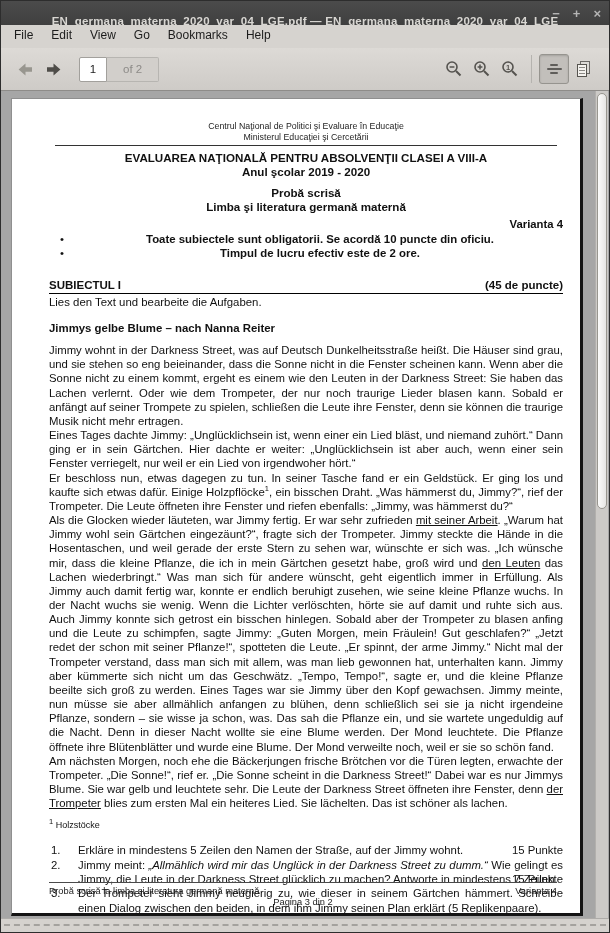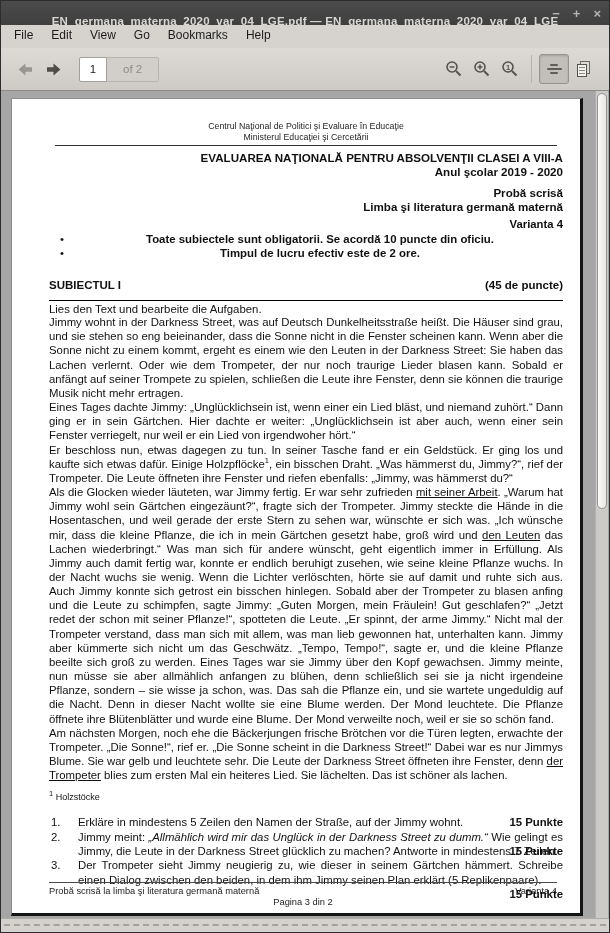--- a/index.html
+++ b/index.html
@@ -75,44 +75,44 @@
     border:1px solid #98968f;border-radius:6px;
   }
   .bottombar{
     position:absolute;bottom:0;left:0;right:0;height:14px;
     background:#d5d2ce;border-top:1px solid #aeaca9;
   }
   .bottombar .dash{position:absolute;top:5px;left:3px;right:3px;border-top:2px dashed #a4a29e;}
   
   .small-center{font-size:8.8px;line-height:10.6px;text-align:center;color:#1f1f1f;}
   .header-rule{border:none;border-top:1px solid #333;margin:3px 6px 5px 6px;}
-  .h-main{font-size:11.6px;font-weight:bold;text-align:right;line-height:13.6px;}
+  .h-main{font-size:11.6px;font-weight:bold;text-align:center;line-height:13.6px;}
   .h-group2{margin-top:8px;}
   .variant{font-size:11.3px;font-weight:bold;text-align:right;margin-top:4px;}
   .bullets{margin-top:2px;}
   .bullet-row{display:flex;font-size:11.4px;font-weight:bold;line-height:14.3px;}
   .bullet-dot{width:28px;padding-left:11px;font-weight:normal;}
   .bullet-text{flex:1;text-align:center;}
   .section-line{
     display:flex;justify-content:space-between;font-size:11.5px;font-weight:bold;
-    border-bottom:1.5px solid #000;margin-top:19px;padding-bottom:9px;
+    border-bottom:1.5px solid #000;margin-top:19px;padding-bottom:2px;
   }
   .instruction{font-size:11.4px;font-weight:normal;margin-top:2px;}
   .text-title{font-size:11.4px;font-weight:bold;margin-top:14px;margin-bottom:9px;}
   .para{font-size:11.35px;line-height:14.16px;text-align:justify;}
   .u{text-decoration:underline;}
   .i{font-style:italic;}
   .para sup,.footnote sup,.q-body sup{font-size:7.5px;line-height:0;}
   .footnote{font-size:9px;margin-top:10px;}
   .questions{margin-top:13px;}
   .question{font-size:11.35px;line-height:14.3px;}
   .q-row{display:flex;}
   .q-num{width:29px;padding-left:2px;}
   .q-body{flex:1;text-align:justify;}
-  .q-points{text-align:right;font-weight:bold;}
+  .q-points{text-align:right;font-weight:normal;}
   .q-points.overlap{margin-top:-14.3px;}
   .page-footer{position:absolute;left:37px;right:23px;bottom:6px;font-size:9.3px;color:#1c1c1c;}
   .footer-rule{border:none;border-top:1px solid #4a4a4a;margin:0 0 3px 0;}
   .footer-row{display:flex;justify-content:space-between;}
   .footer-center{text-align:center;margin-top:1px;}
 </style>
 </head>
 <body>
 
 <div class="window">
@@ -219,20 +219,21 @@
               <span class="bullet-text">Timpul de lucru efectiv este de 2 ore.</span>
             </div>
           </div>
 
         <div class="section-line">
           <span>SUBIECTUL I</span>
           <span>(45 de puncte)</span>
         </div>
         <div class="instruction">Lies den Text und bearbeite die Aufgaben.</div>
 
+        <div class="text-title">Jimmys gelbe Blume – nach Nanna Reiter</div>
 
         <div id="body-text">
             <div class="para"><span>Jimmy wohnt in der Darkness Street, was auf Deutsch Dunkelheitsstraße heißt. Die Häuser sind grau, und sie stehen so eng beieinander, dass die Sonne nicht in die Fenster scheinen kann. Wenn aber die Sonne nicht zu einem kommt, ergeht es einem wie den Leuten in der Darkness Street: Sie haben das Lachen verlernt. Oder wie dem Trompeter, der nur noch traurige Lieder blasen kann. Sobald er anfängt auf seiner Trompete zu spielen, schließen die Leute ihre Fenster, denn sie können die traurige Musik nicht mehr ertragen.</span></div>
             <div class="para"><span>Eines Tages dachte Jimmy: „Unglücklichsein ist, wenn einer ein Lied bläst, und niemand zuhört.“ Dann ging er in sein Gärtchen. Hier dachte er weiter: „Unglücklichsein ist aber auch, wenn einer sein Fenster verriegelt, nur weil er ein Lied von irgendwoher hört.“</span></div>
             <div class="para"><span>Er beschloss nun, etwas dagegen zu tun. In seiner Tasche fand er ein Geldstück. Er ging los und kaufte sich etwas dafür. Einige Holzpflöcke</span><sup>1</sup><span>, ein bisschen Draht. „Was hämmerst du, Jimmy?“, rief der Trompeter. Die Leute öffneten ihre Fenster und riefen ebenfalls: „Jimmy, was hämmerst du?“</span></div>
             <div class="para"><span>Als die Glocken wieder läuteten, war Jimmy fertig. Er war sehr zufrieden </span><span class="u">mit seiner Arbeit</span><span>. „Warum hat Jimmy wohl sein Gärtchen eingezäunt?“, fragte sich der Trompeter. Jimmy steckte die Hände in die Hosentaschen, und weil gerade der erste Stern zu sehen war, wünschte er sich was. „Ich wünsche mir, dass die kleine Pflanze, die ich in mein Gärtchen gesetzt habe, groß wird und </span><span class="u">den Leuten</span><span> das Lachen wiederbringt.“ Was man sich für andere wünscht, geht eigentlich immer in Erfüllung. Als Jimmy auch damit fertig war, konnte er endlich beruhigt zusehen, wie seine kleine Pflanze wuchs. In der Nacht wuchs sie wenig. Wenn die Lichter verlöschten, hörte sie auf damit und ruhte sich aus. Auch Jimmy konnte sich getrost ein bisschen hinlegen. Sobald aber der Trompeter zu blasen anfing und die Leute zu schimpfen, sagte Jimmy: „Guten Morgen, mein Fräulein! Gut geschlafen?“ „Jetzt redet der schon mit seiner Pflanze!“, spotteten die Leute. „Er spinnt, der arme Jimmy.“ Nicht mal der Trompeter verstand, dass man sich mit allem, was man lieb gewonnen hat, unterhalten kann. Jimmy aber kümmerte sich nicht um das Geschwätz. „Tempo, Tempo!“, sagte er, und die kleine Pflanze beeilte sich groß zu werden. Eines Tages war sie Jimmy über den Kopf gewachsen. Jimmy meinte, nun müsse sie aber allmählich anfangen zu blühen, denn schließlich sei sie ja nicht irgendeine Pflanze, sondern – sie wisse ja schon, was. Das sah die Pflanze ein, und sie wartete ungeduldig auf die Nacht. Denn in dieser Nacht wollte sie eine Blume werden. Der Mond leuchtete. Die Pflanze öffnete ihre Blütenblätter und wurde eine Blume. Der Mond verweilte noch, weil er sie so schön fand.</span></div>
             <div class="para"><span>Am nächsten Morgen, noch ehe die Bäckerjungen frische Brötchen vor die Türen legten, erwachte der Trompeter. „Die Sonne!“, rief er. „Die Sonne scheint in die Darkness Street!“ Dabei war es nur Jimmys Blume. Sie war gelb und leuchtete sehr. Die Leute der Darkness Street öffneten ihre Fenster, denn </span><span class="u">der Trompeter</span><span> blies zum ersten Mal ein heiteres Lied. Sie lächelten. Das ist schöner als lachen.</span></div>
           </div>
 
         <div class="footnote">

